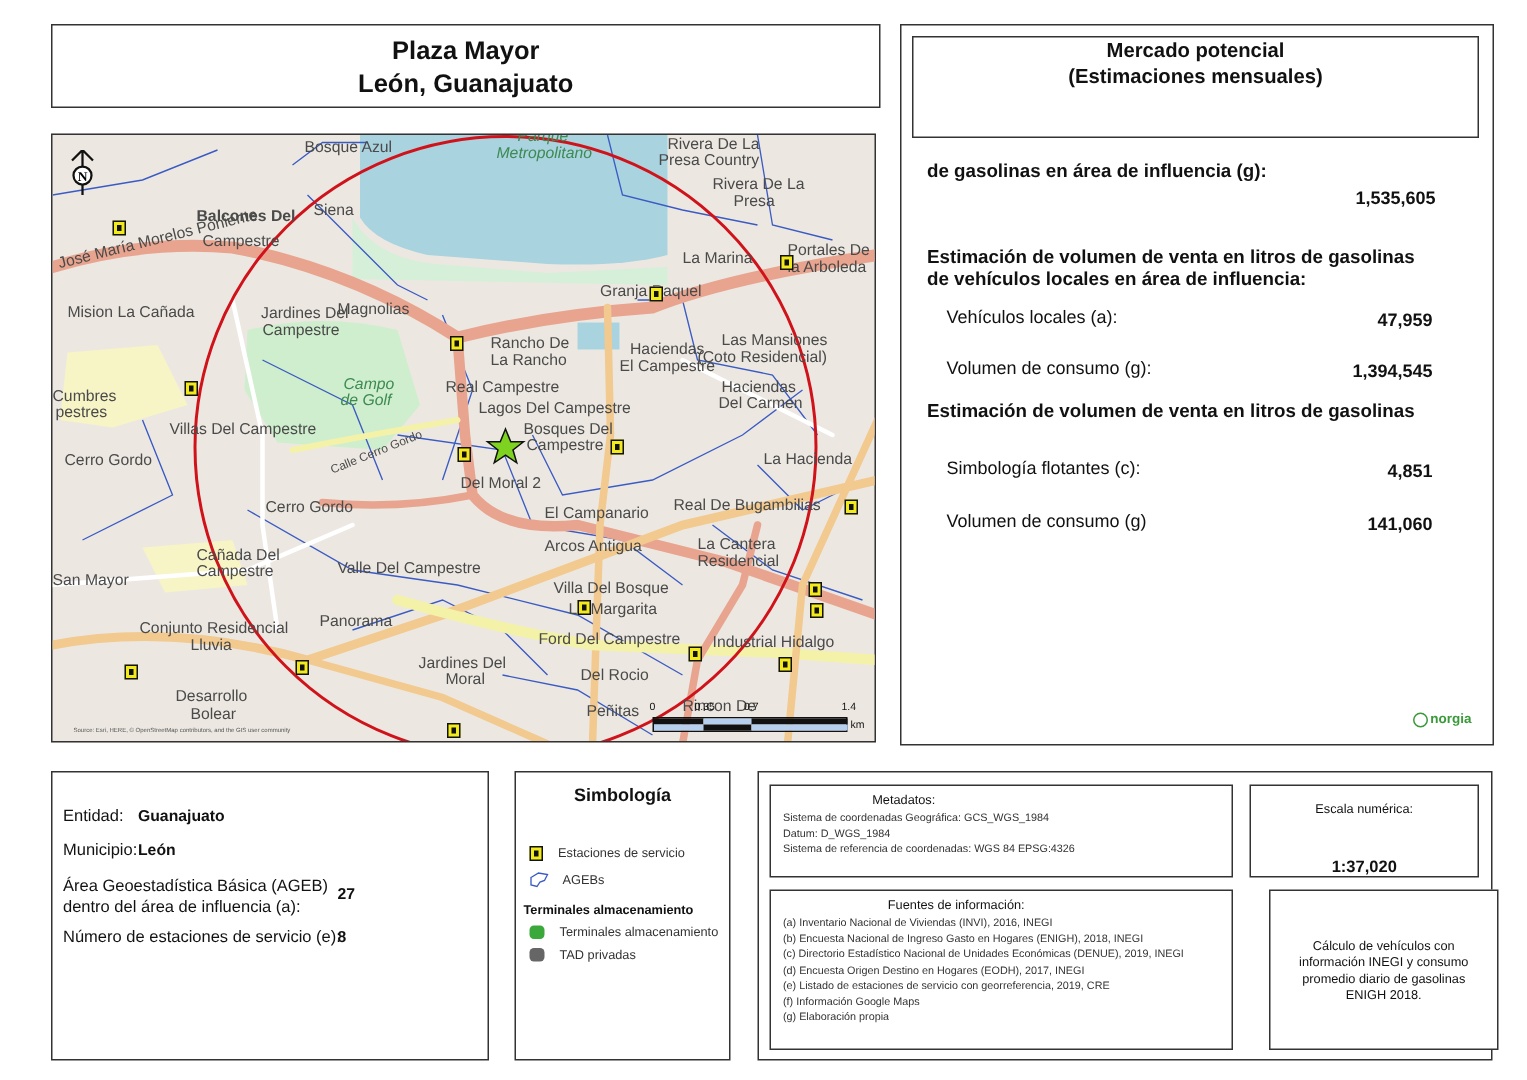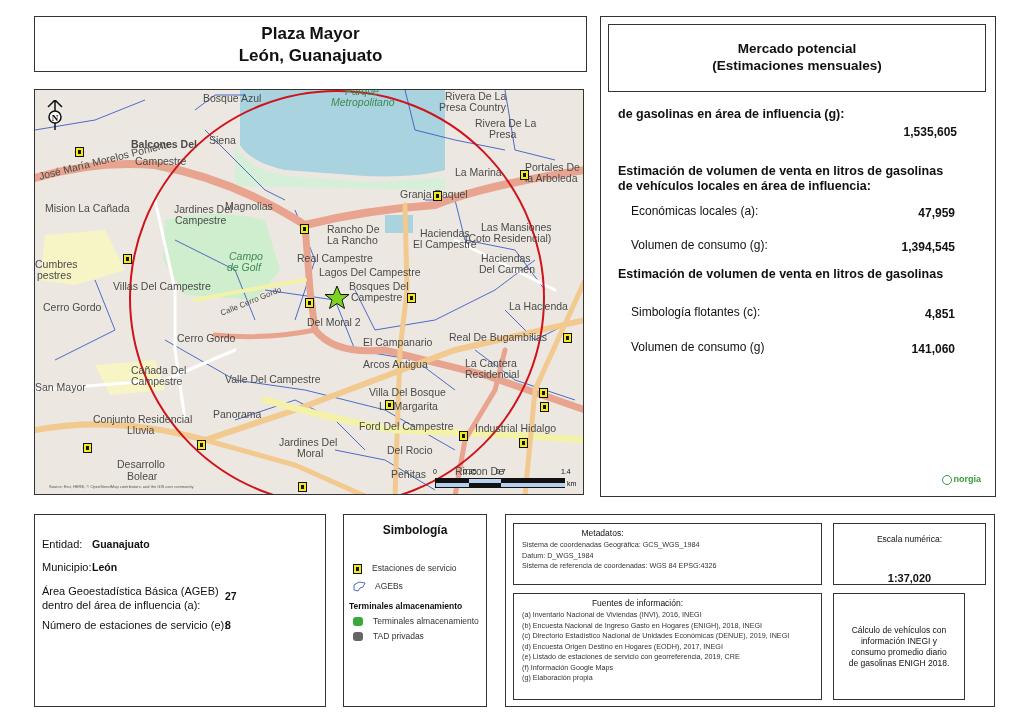--- a/index.html
+++ b/index.html
@@ -15,21 +15,21 @@
   .station { position: absolute; width: 9px; height: 10px; background: #f2ea1c; border: 1.5px solid #111; }
   .station::after { content: ""; position: absolute; left: 2px; top: 2px; width: 3px; height: 4px; background: #111; }
   #north { position: absolute; left: 10px; top: 10px; width: 20px; height: 30px; }
   #scalebar { position: absolute; left: 398px; top: 378px; width: 150px; height: 24px; }
   .scale-tick { position: absolute; font-size: 7px; color: #111; top: 0; }
   .scale-bars { position: absolute; left: 2px; top: 10px; width: 130px; height: 10px; border: 1px solid #111; }
   .scale-bars div { position: absolute; height: 4px; }
   #attribution { position: absolute; left: 14px; top: 394px; font-size: 4px; color: #555; }
   
   #market-outer { left: 600px; top: 16px; width: 396px; height: 481px; }
-  #market-title { position: absolute; left: 7px; top: 7px; width: 378px; height: 68px; border: 1.5px solid #333; text-align: center; font-weight: bold; font-size: 13.5px; line-height: 17px; padding-top: 15px; }
+  #market-title { position: absolute; left: 7px; top: 7px; width: 378px; height: 68px; border: 1.5px solid #333; text-align: center; font-weight: bold; font-size: 13.5px; line-height: 17px; }
   .m-head { position: absolute; left: 17px; font-weight: bold; font-size: 12.5px; line-height: 15px; }
   .m-label { position: absolute; left: 30px; font-size: 12px; }
   .m-value { position: absolute; right: 40px; font-weight: bold; font-size: 12px; text-align: right; }
   #logo { position: absolute; right: 14px; bottom: 11px; font-size: 9px; color: #3a9a3a; font-weight: bold; }
   #logo span.c { display: inline-block; width: 10px; height: 10px; border: 1.5px solid #3a9a3a; border-radius: 50%; vertical-align: middle; margin-right: 1px; }
   
   #info-box { left: 34px; top: 514px; width: 292px; height: 193px; font-size: 11px; }
   .info-row { position: absolute; left: 7px; }
   .info-val { position: absolute; font-weight: bold; font-size: 10.5px; }
   
@@ -221,21 +221,21 @@
 
   <div class="m-head" style="top:90px">
     <div>de gasolinas en área de influencia (g):</div>
   </div>
   <div class="m-value" style="top:108px;right:38px">1,535,605</div>
 
   <div class="m-head" style="top:147px">
     <div>Estimación de volumen de venta en litros de gasolinas</div>
     <div>de vehículos locales en área de influencia:</div>
   </div>
-  <div class="m-label" style="top:187px">Económicas locales (a):</div>
+  <div class="m-label" style="top:187px">Vehículos locales (a):</div>
   <div class="m-value" style="top:189px">47,959</div>
   <div class="m-label" style="top:221px">Volumen de consumo (g):</div>
   <div class="m-value" style="top:223px">1,394,545</div>
 
   <div class="m-head" style="top:250px">
     <div>Estimación de volumen de venta en litros de gasolinas</div>
   </div>
   <div class="m-label" style="top:288px">Simbología flotantes (c):</div>
   <div class="m-value" style="top:290px">4,851</div>
   <div class="m-label" style="top:323px">Volumen de consumo (g)</div>
@@ -291,16 +291,16 @@
     <div class="small-line">(c) Directorio Estadístico Nacional de Unidades Económicas (DENUE), 2019, INEGI</div>
     <div class="small-line">(d) Encuesta Origen Destino en Hogares (EODH), 2017, INEGI</div>
     <div class="small-line">(e) Listado de estaciones de servicio con georreferencia, 2019, CRE</div>
     <div class="small-line">(f) Información Google Maps</div>
     <div class="small-line">(g) Elaboración propia</div>
   </div>
   <div class="inner" style="left:327px;top:8px;width:153px;height:62px;text-align:center">
     <div style="font-size:8.5px;margin-top:10px">Escala numérica:</div>
     <div style="font-size:11px;font-weight:bold;margin-top:28px">1:37,020</div>
   </div>
-  <div class="inner" style="left:327px;top:78px;width:132px;height:107px;display:flex;align-items:center;justify-content:flex-start;text-align:center;padding:6px 14px">
+  <div class="inner" style="left:340px;top:78px;width:153px;height:107px;display:flex;align-items:center;justify-content:flex-start;text-align:center;padding:6px 14px">
     <div style="font-size:8.5px;line-height:11px">Cálculo de vehículos con información INEGI y consumo promedio diario de gasolinas ENIGH 2018.</div>
   </div>
 </div>
 
 </body></html>

